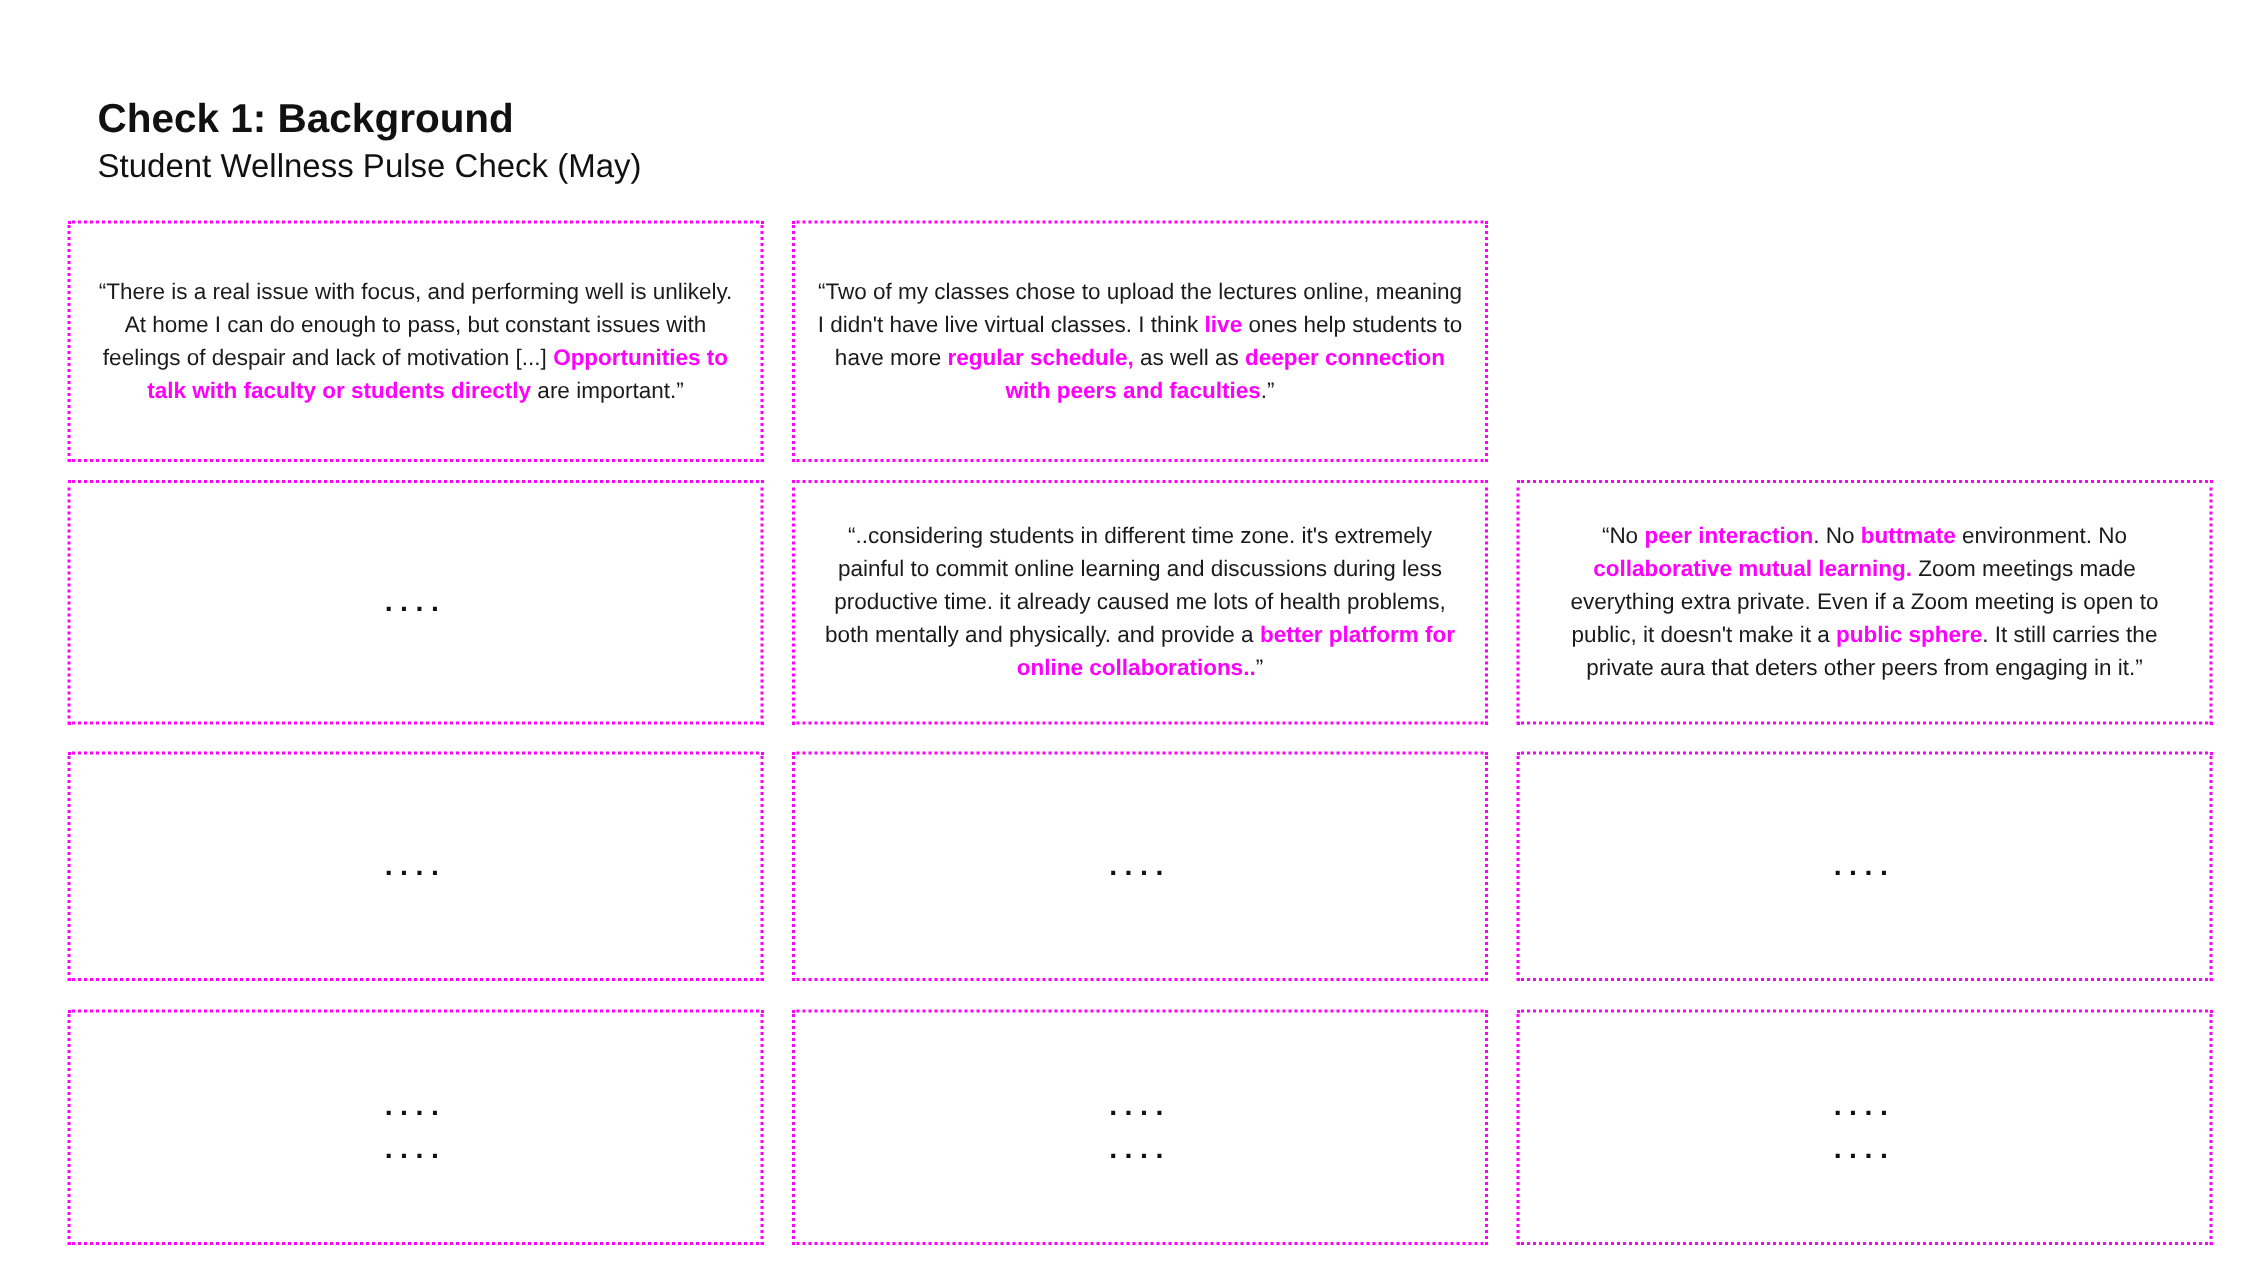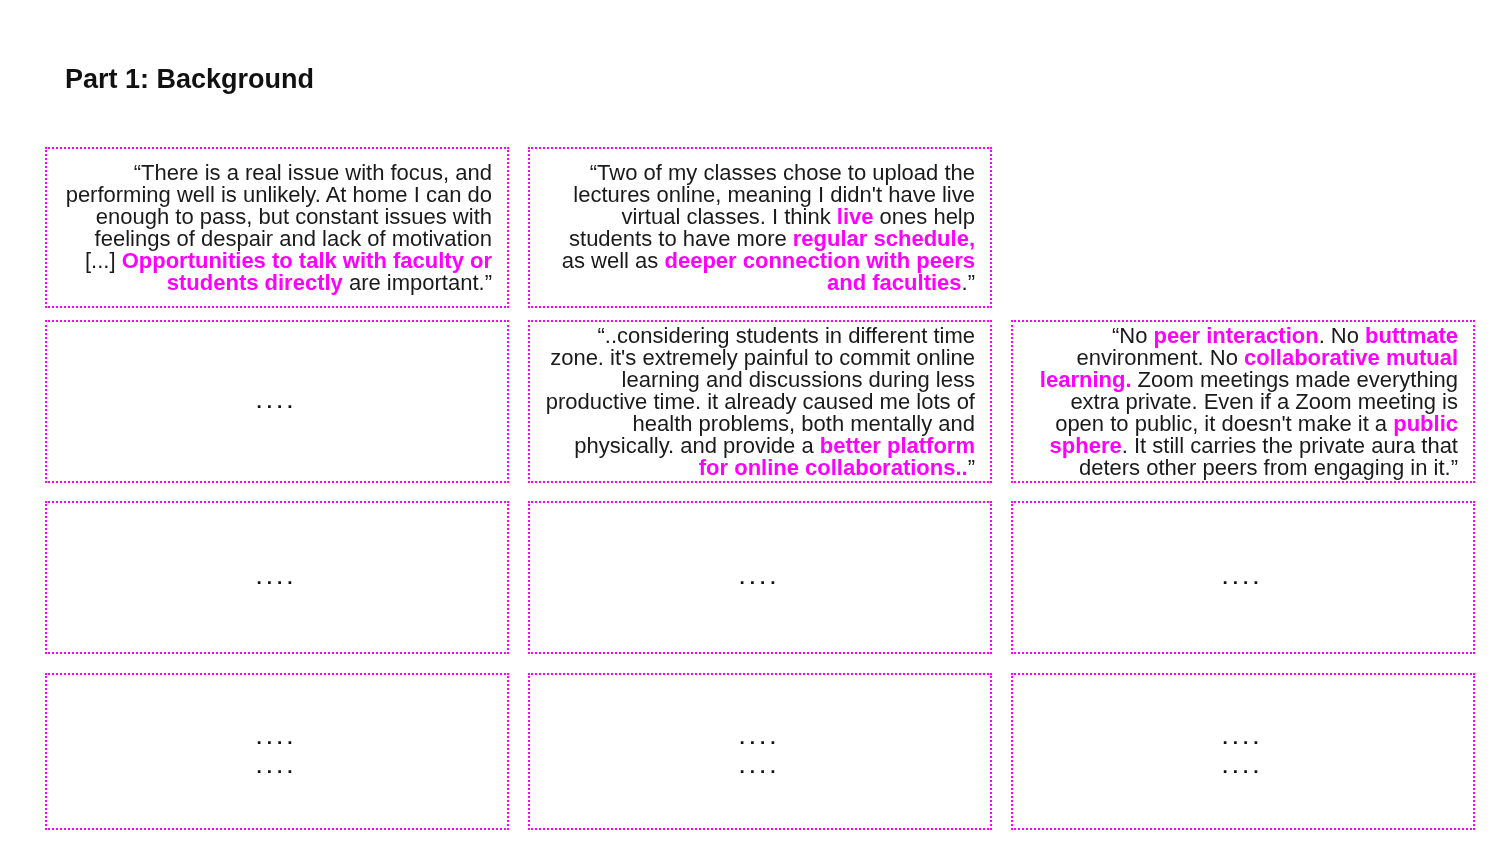--- a/index.html
+++ b/index.html
@@ -59,24 +59,24 @@
     border: 2px dotted var(--accent, #ff00ff);
     background: #ffffff;
     display: flex;
     flex-direction: column;
     justify-content: center;
     padding: 4px 15px;
     overflow: hidden;
   }
   .quote {
     margin: 0;
-    font-size: 22px;
+    font-size: 15px;
     line-height: 22px;
     color: #1a1a1a;
-    text-align: right;
+    text-align: center;
   }
   .quote .hl {
     color: var(--accent, #ff00ff);
     font-weight: bold;
   }
   .card.dots {
     align-items: center;
     text-align: center;
   }
   .dots-line {
@@ -85,21 +85,22 @@
     color: #111111;
     letter-spacing: 5px;
     line-height: 29px;
   }
 </style>
 </head>
 <body style="--accent: #ff00ff;">
 
 <div class="page">
   <div class="header">
-    <h1 class="title">Part 1: Background</h1>
+    <h1 class="title">Check 1: Background</h1>
+    <p class="subtitle">Student Wellness Pulse Check (May)</p>
   </div>
   <div class="grid" id="cards-grid">
       <div class="card-row r0">
         <div class="card">
           <p class="quote"><span class="seg">“There is a real issue with focus, and performing well is unlikely. At home I can do enough to pass, but constant issues with feelings of despair and lack of motivation [...] </span><span class="hl">Opportunities to talk with faculty or students directly</span><span class="seg"> are important.”</span></p>
         </div>
         <div class="card">
           <p class="quote"><span class="seg">“Two of my classes chose to upload the lectures online, meaning I didn't have live virtual classes. I think </span><span class="hl">live</span><span class="seg"> ones help students to have more </span><span class="hl">regular schedule,</span><span class="seg"> as well as </span><span class="hl">deeper connection with peers and faculties</span><span class="seg">.”</span></p>
         </div>
       </div>

